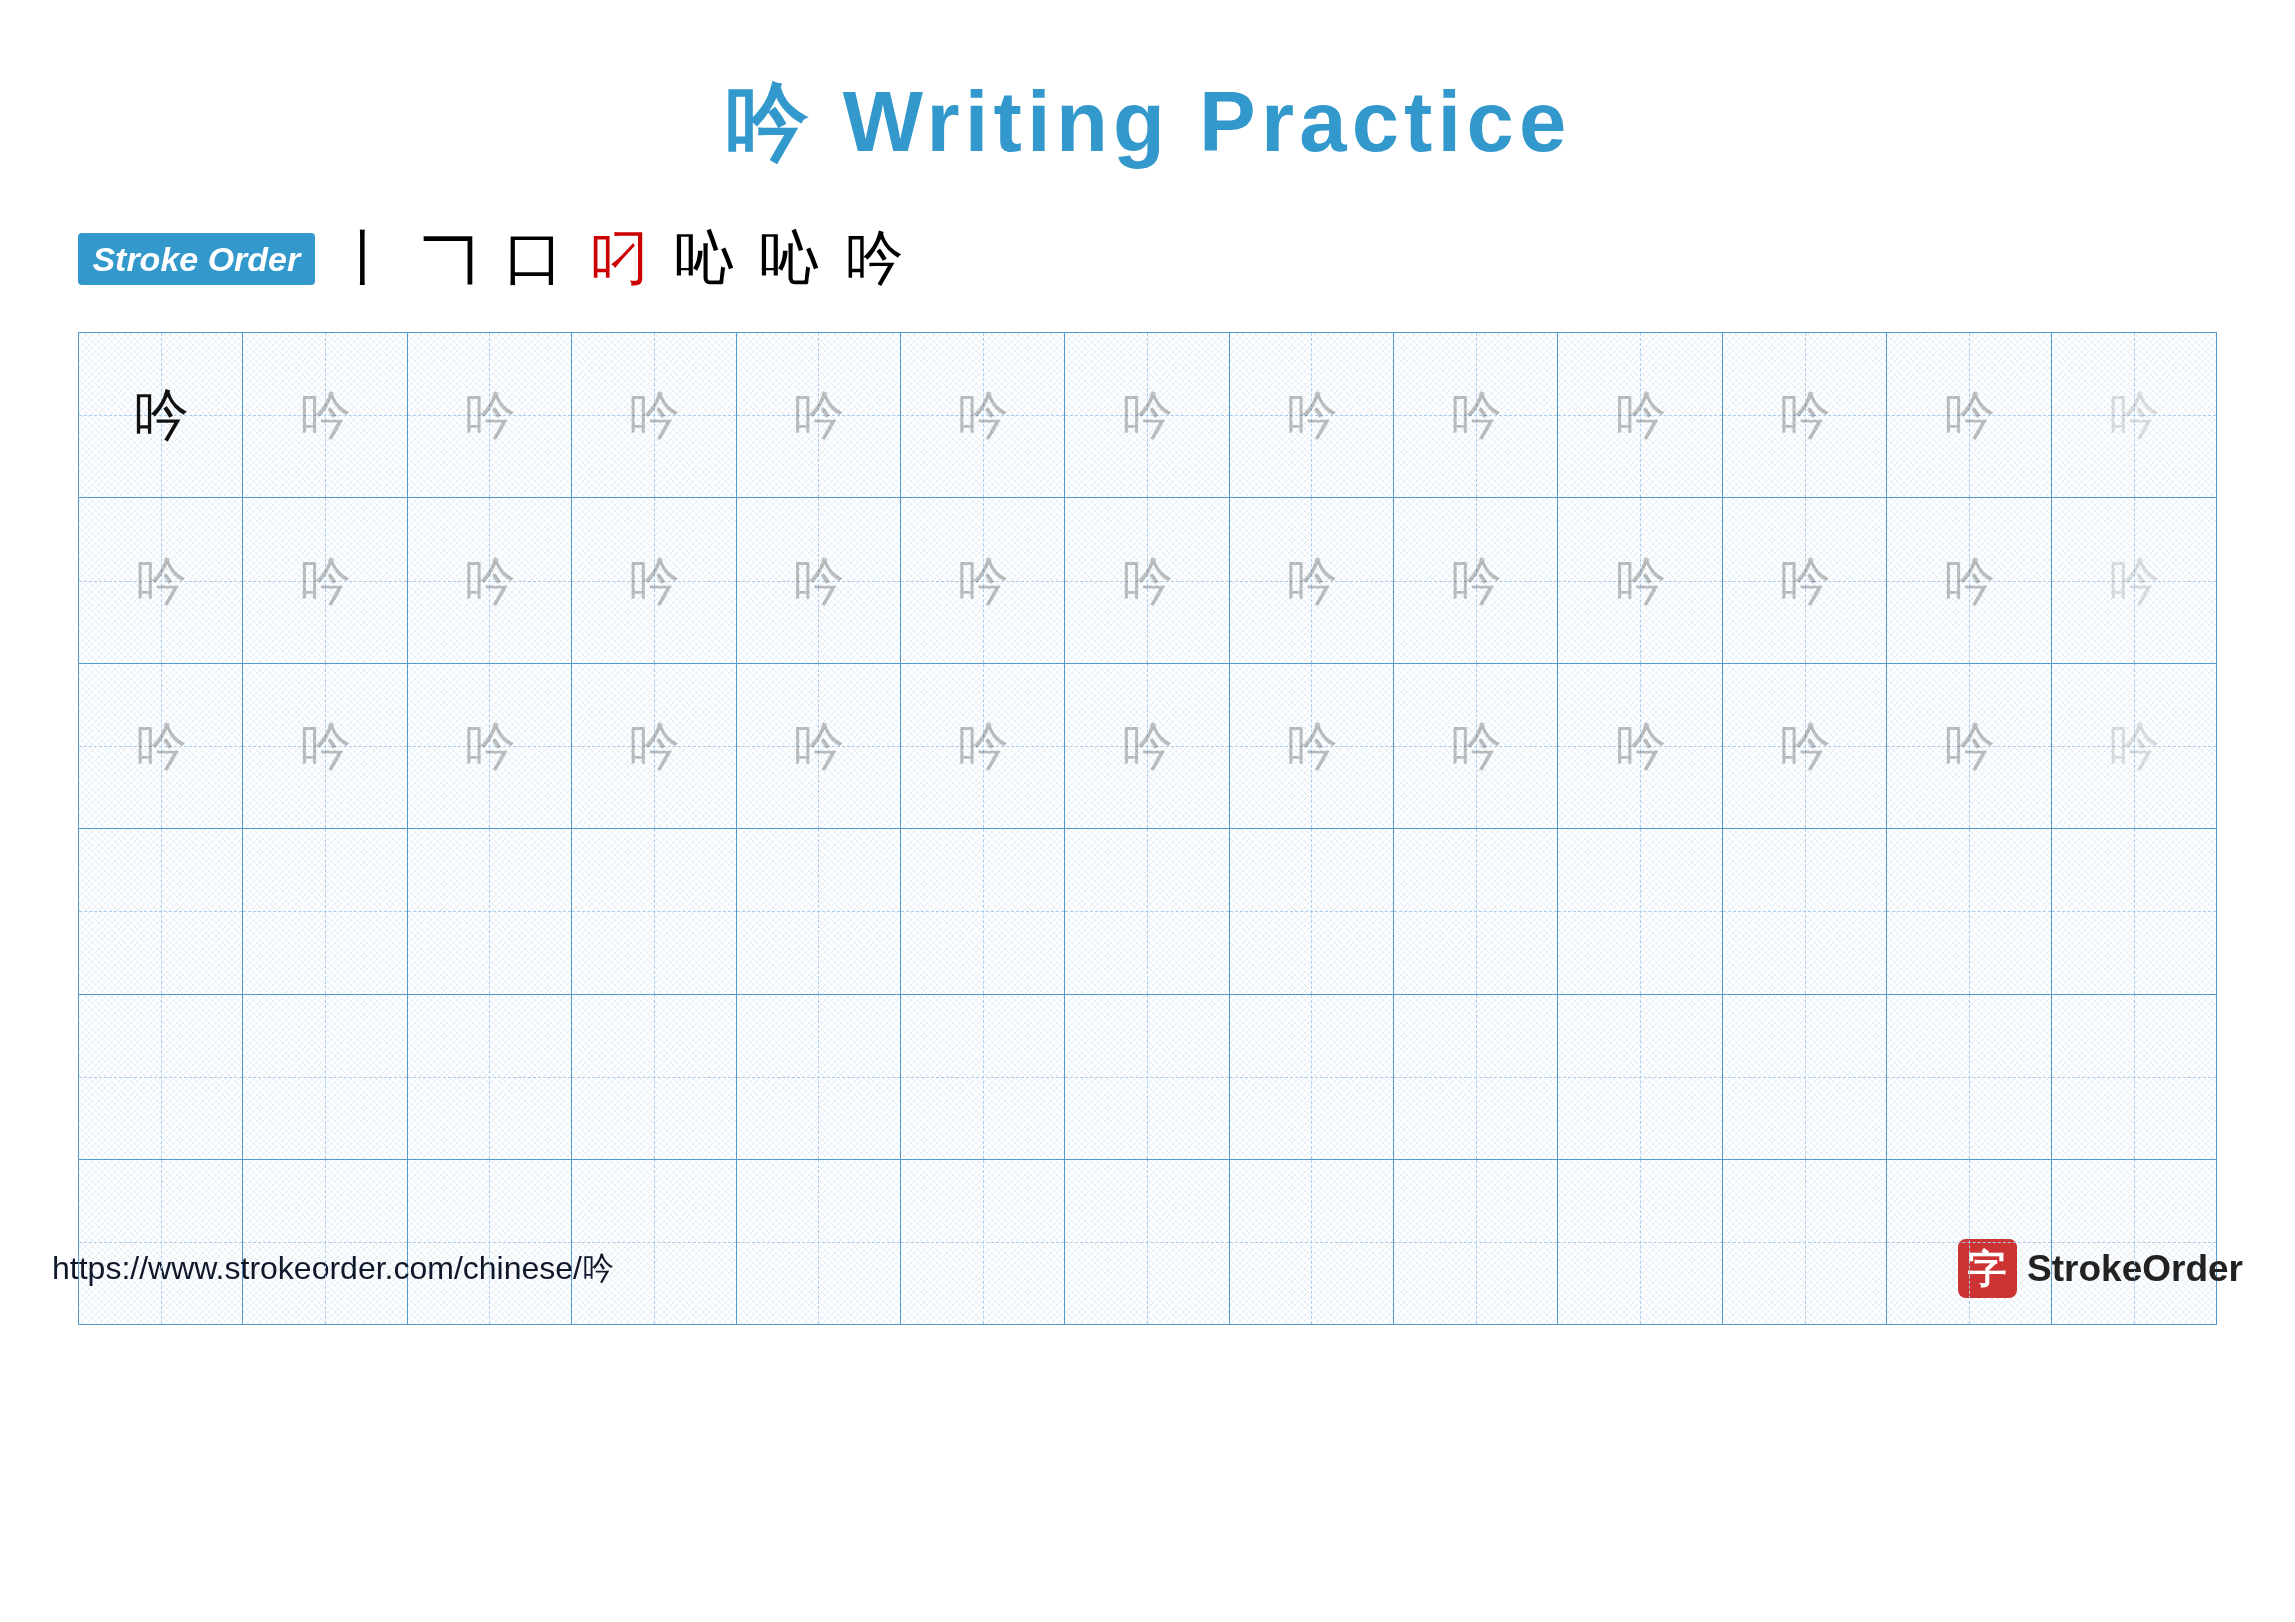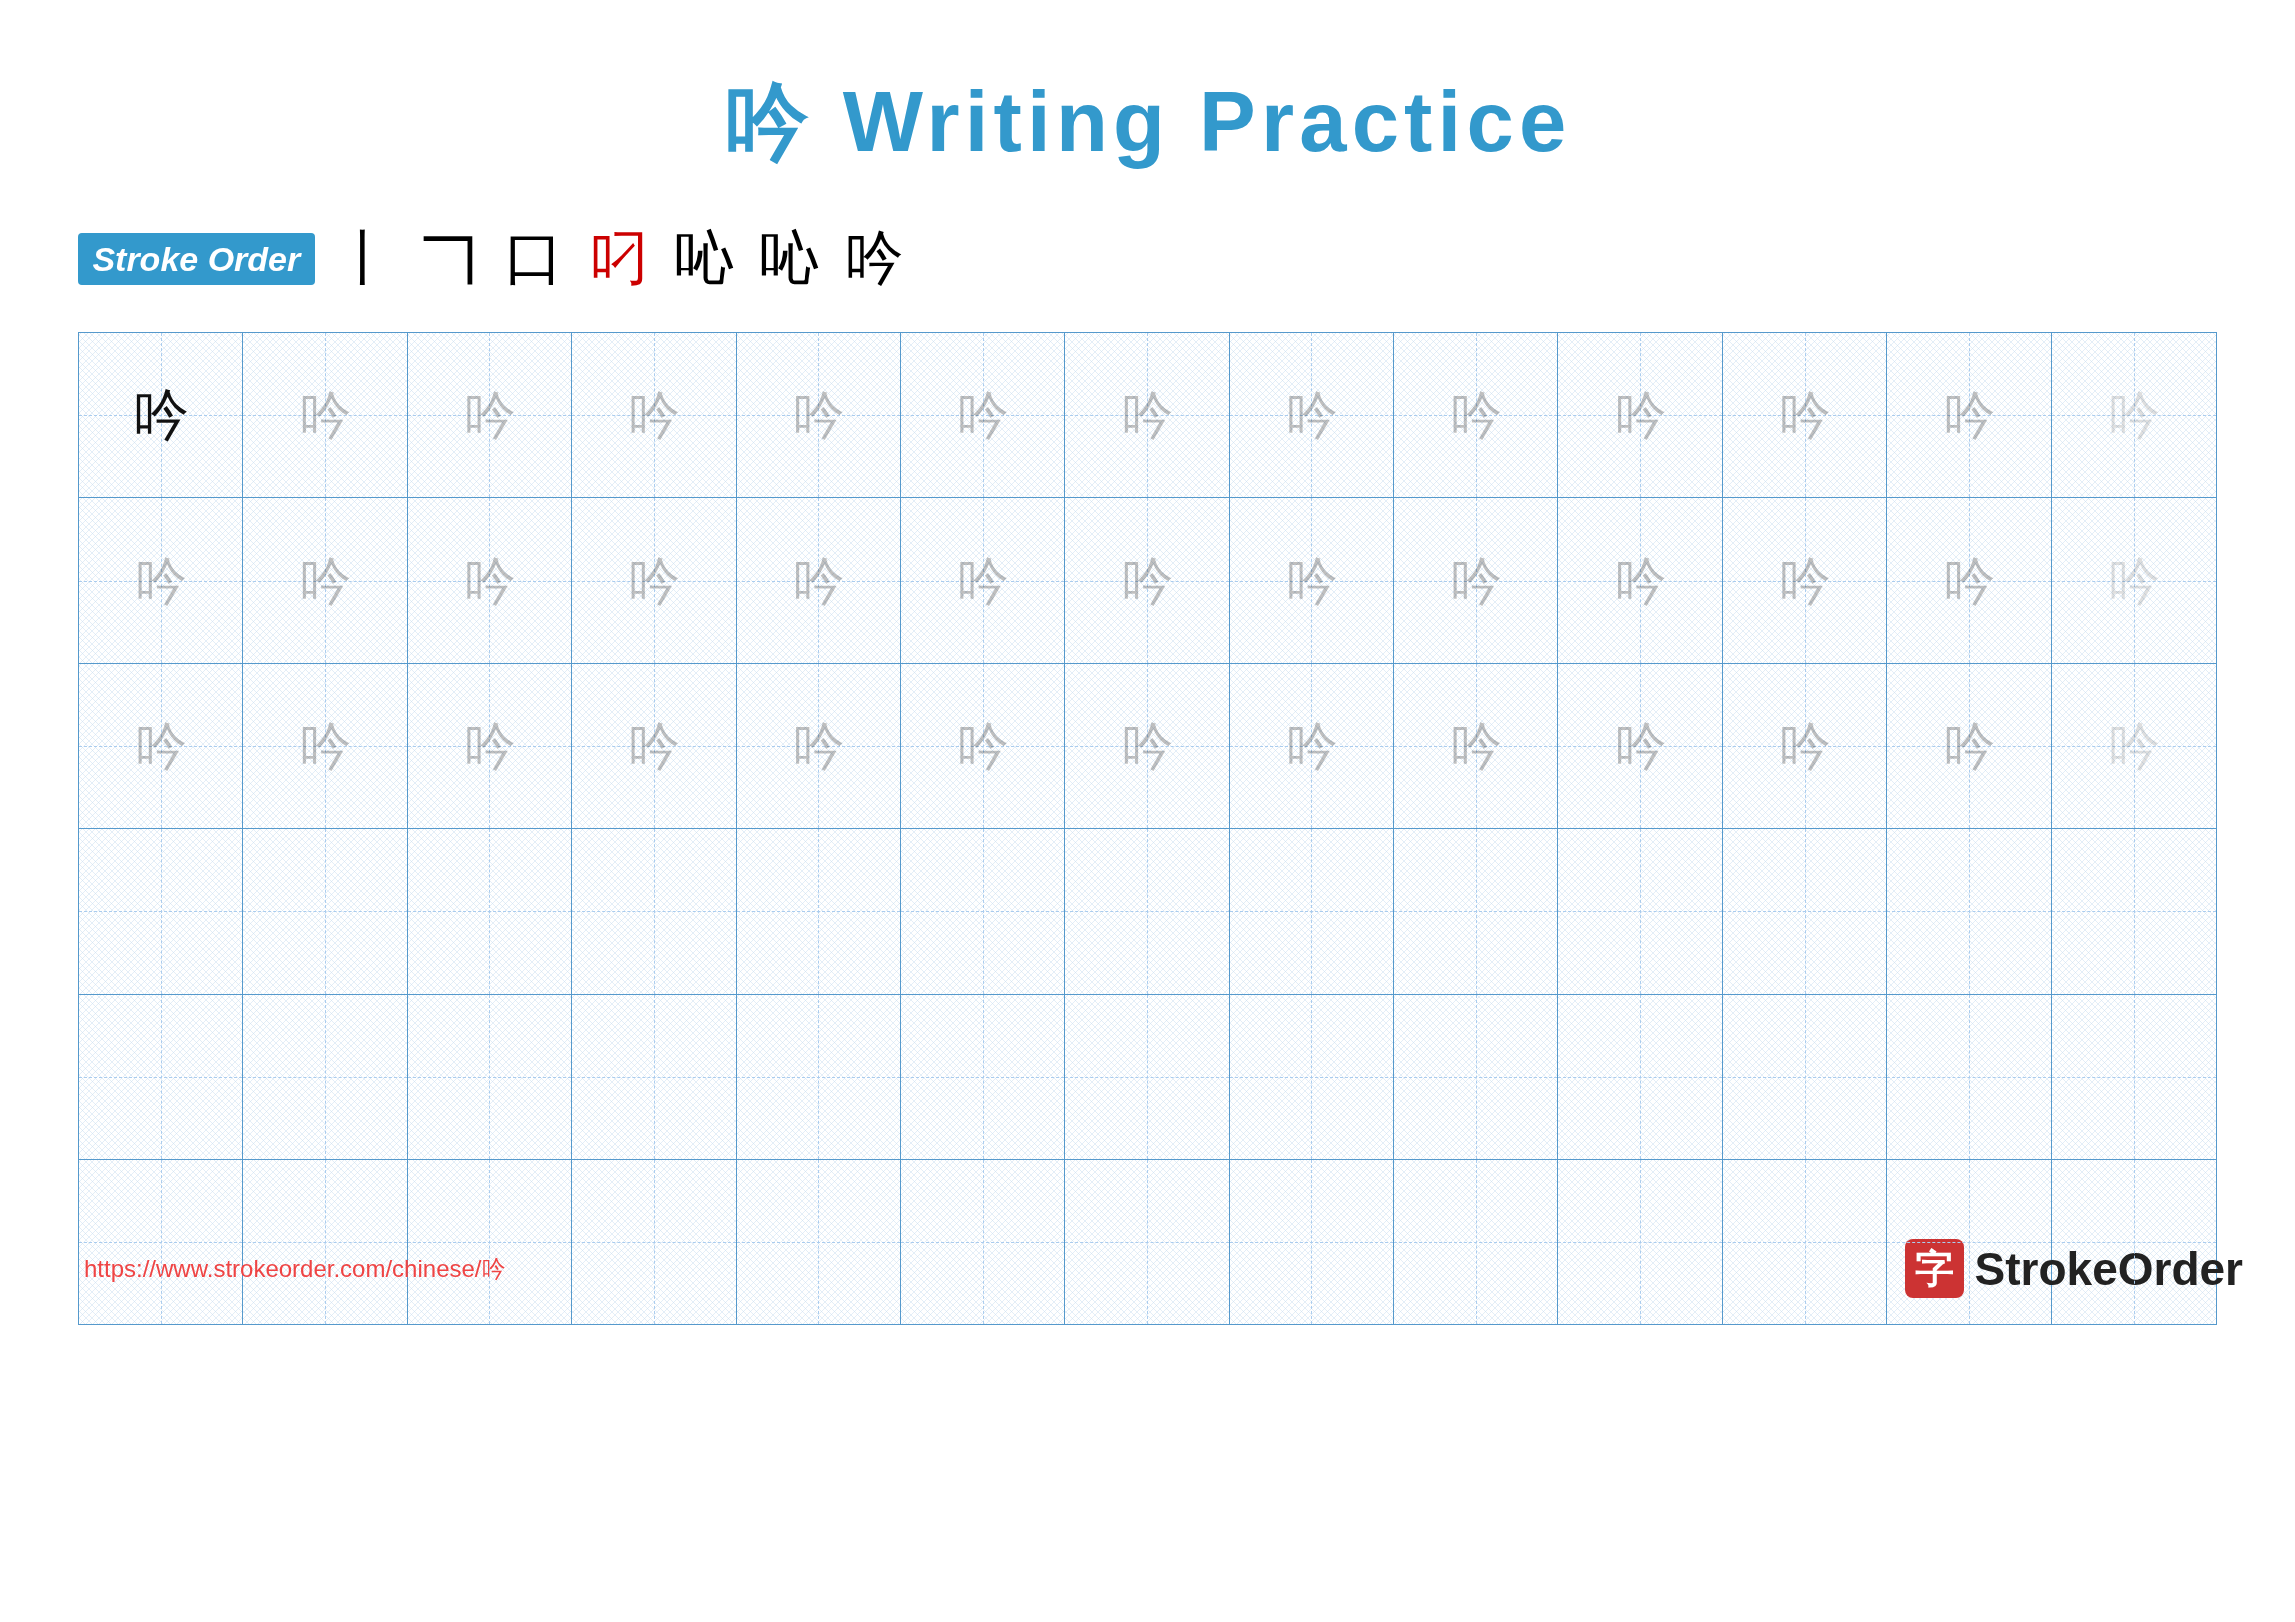--- a/index.html
+++ b/index.html
@@ -180,24 +180,23 @@
       position: absolute;
       bottom: 39px;
       left: 52px;
       right: 52px;
       display: flex;
       align-items: center;
       justify-content: space-between;
     }
 
     .footer-url {
-      color: #ef4444;
-      font-size: 24px;
+      color: #0f172a;
+      font-size: 32px;
       text-decoration: none;
-      margin-left: 32px;
     }
 
     .footer-logo {
       display: flex;
       align-items: center;
       gap: 10.5px;
     }
 
     .footer-logo-icon {
       width: 59px;
@@ -206,21 +205,21 @@
       border-radius: 7.9px;
       display: flex;
       align-items: center;
       justify-content: center;
       color: white;
       font-size: 39px;
       font-weight: bold;
     }
 
     .footer-logo-text {
-      font-size: 46px;
+      font-size: 37px;
       font-weight: bold;
       color: #222;
     }
   </style>
 </head>
 <body>
 
 <div class="page-container">
 
   <div class="title-area">

